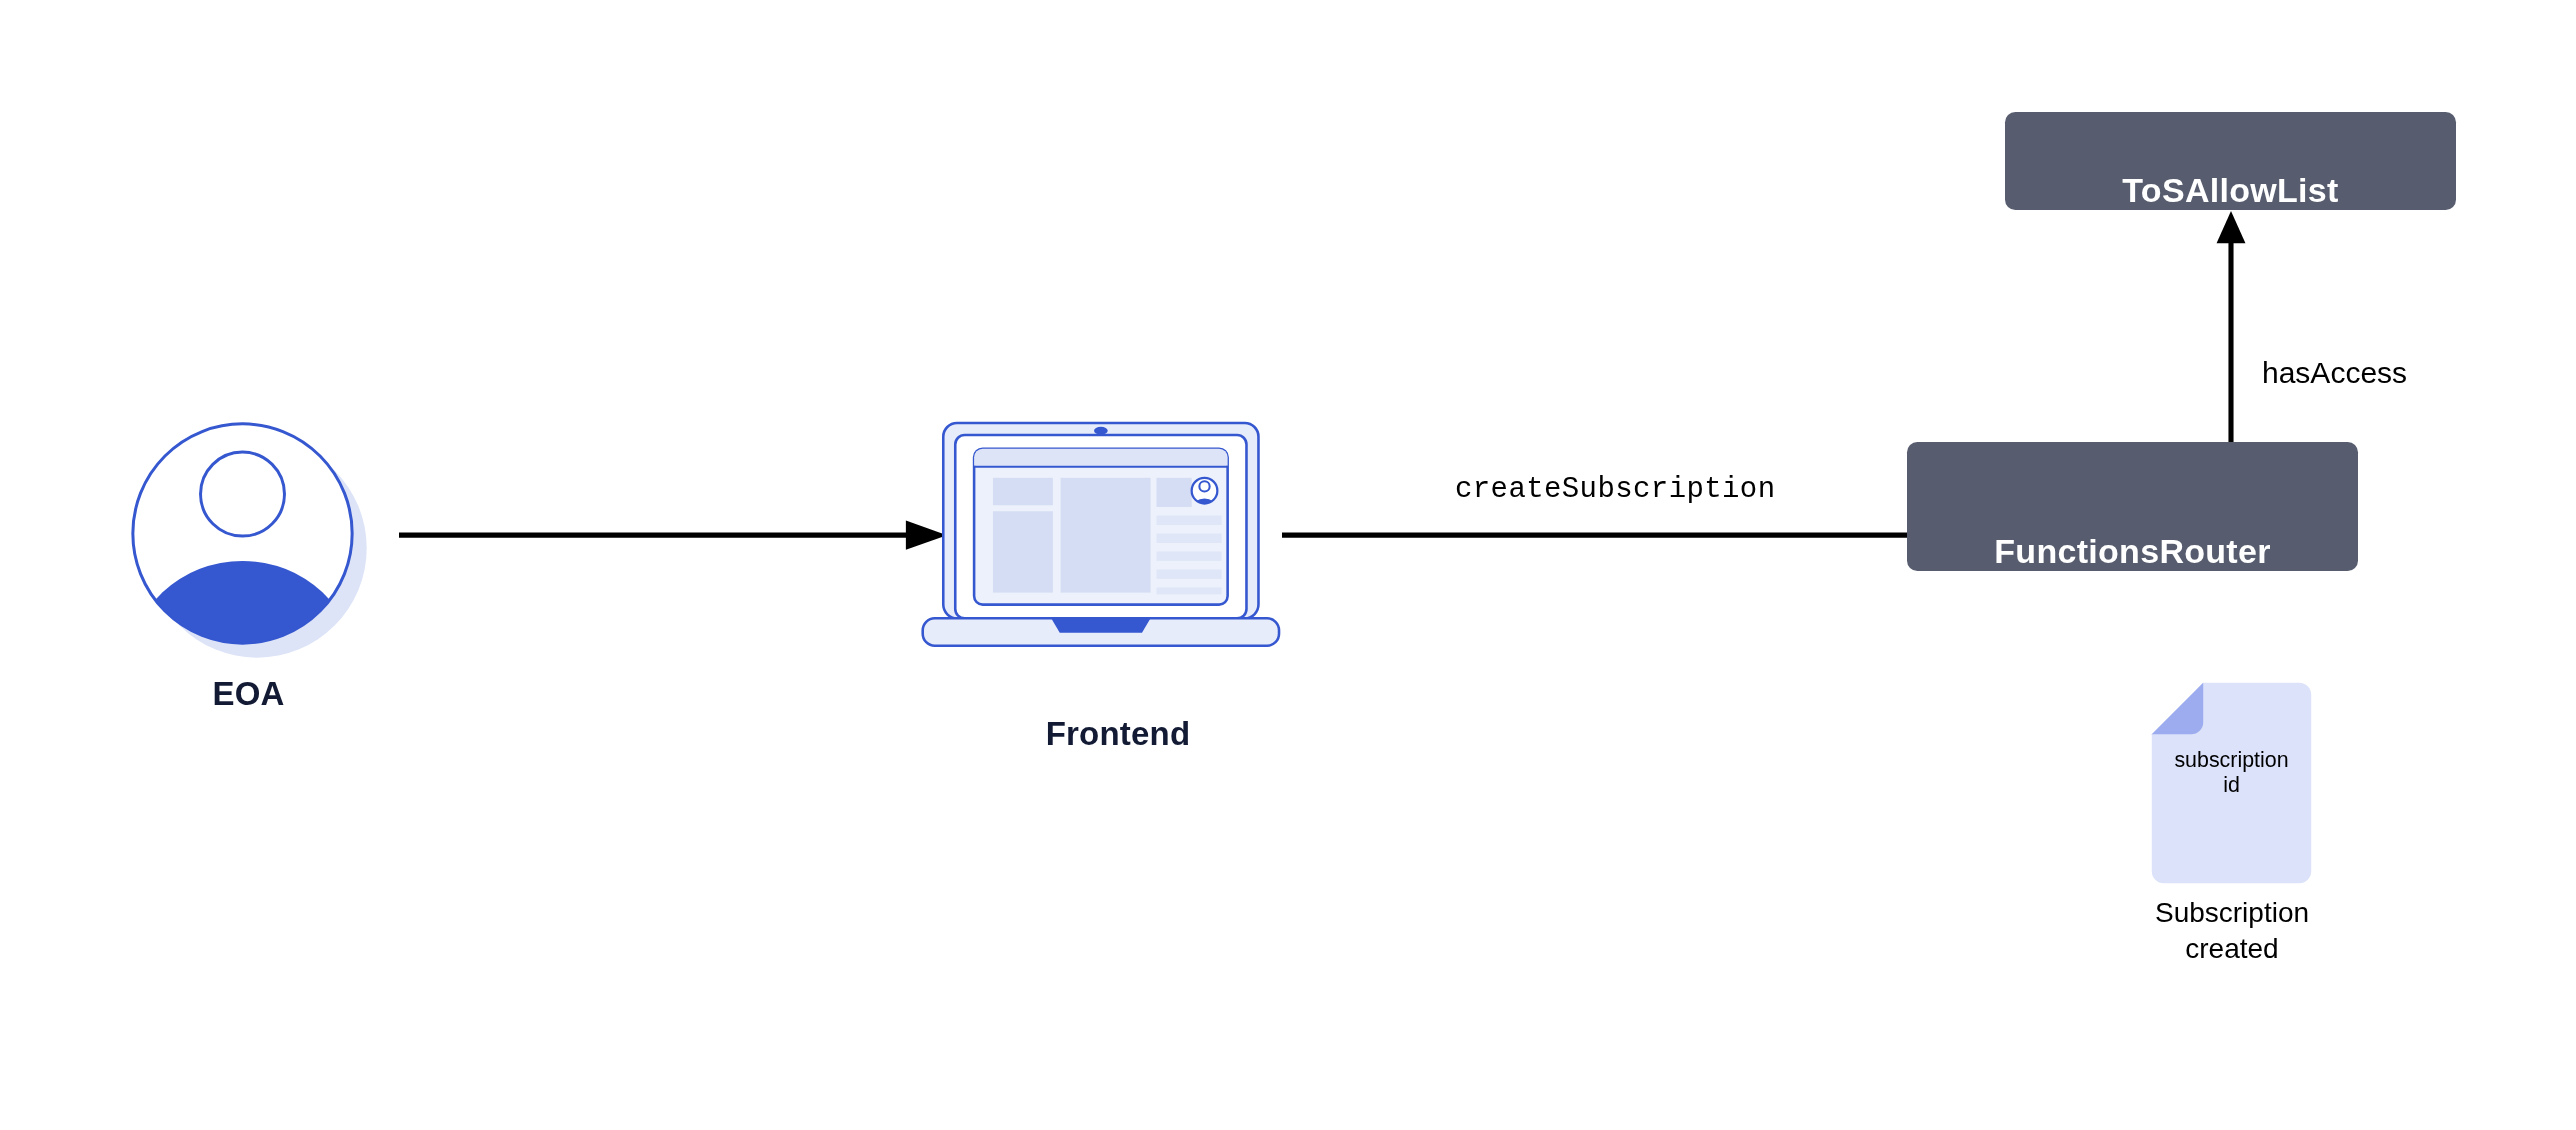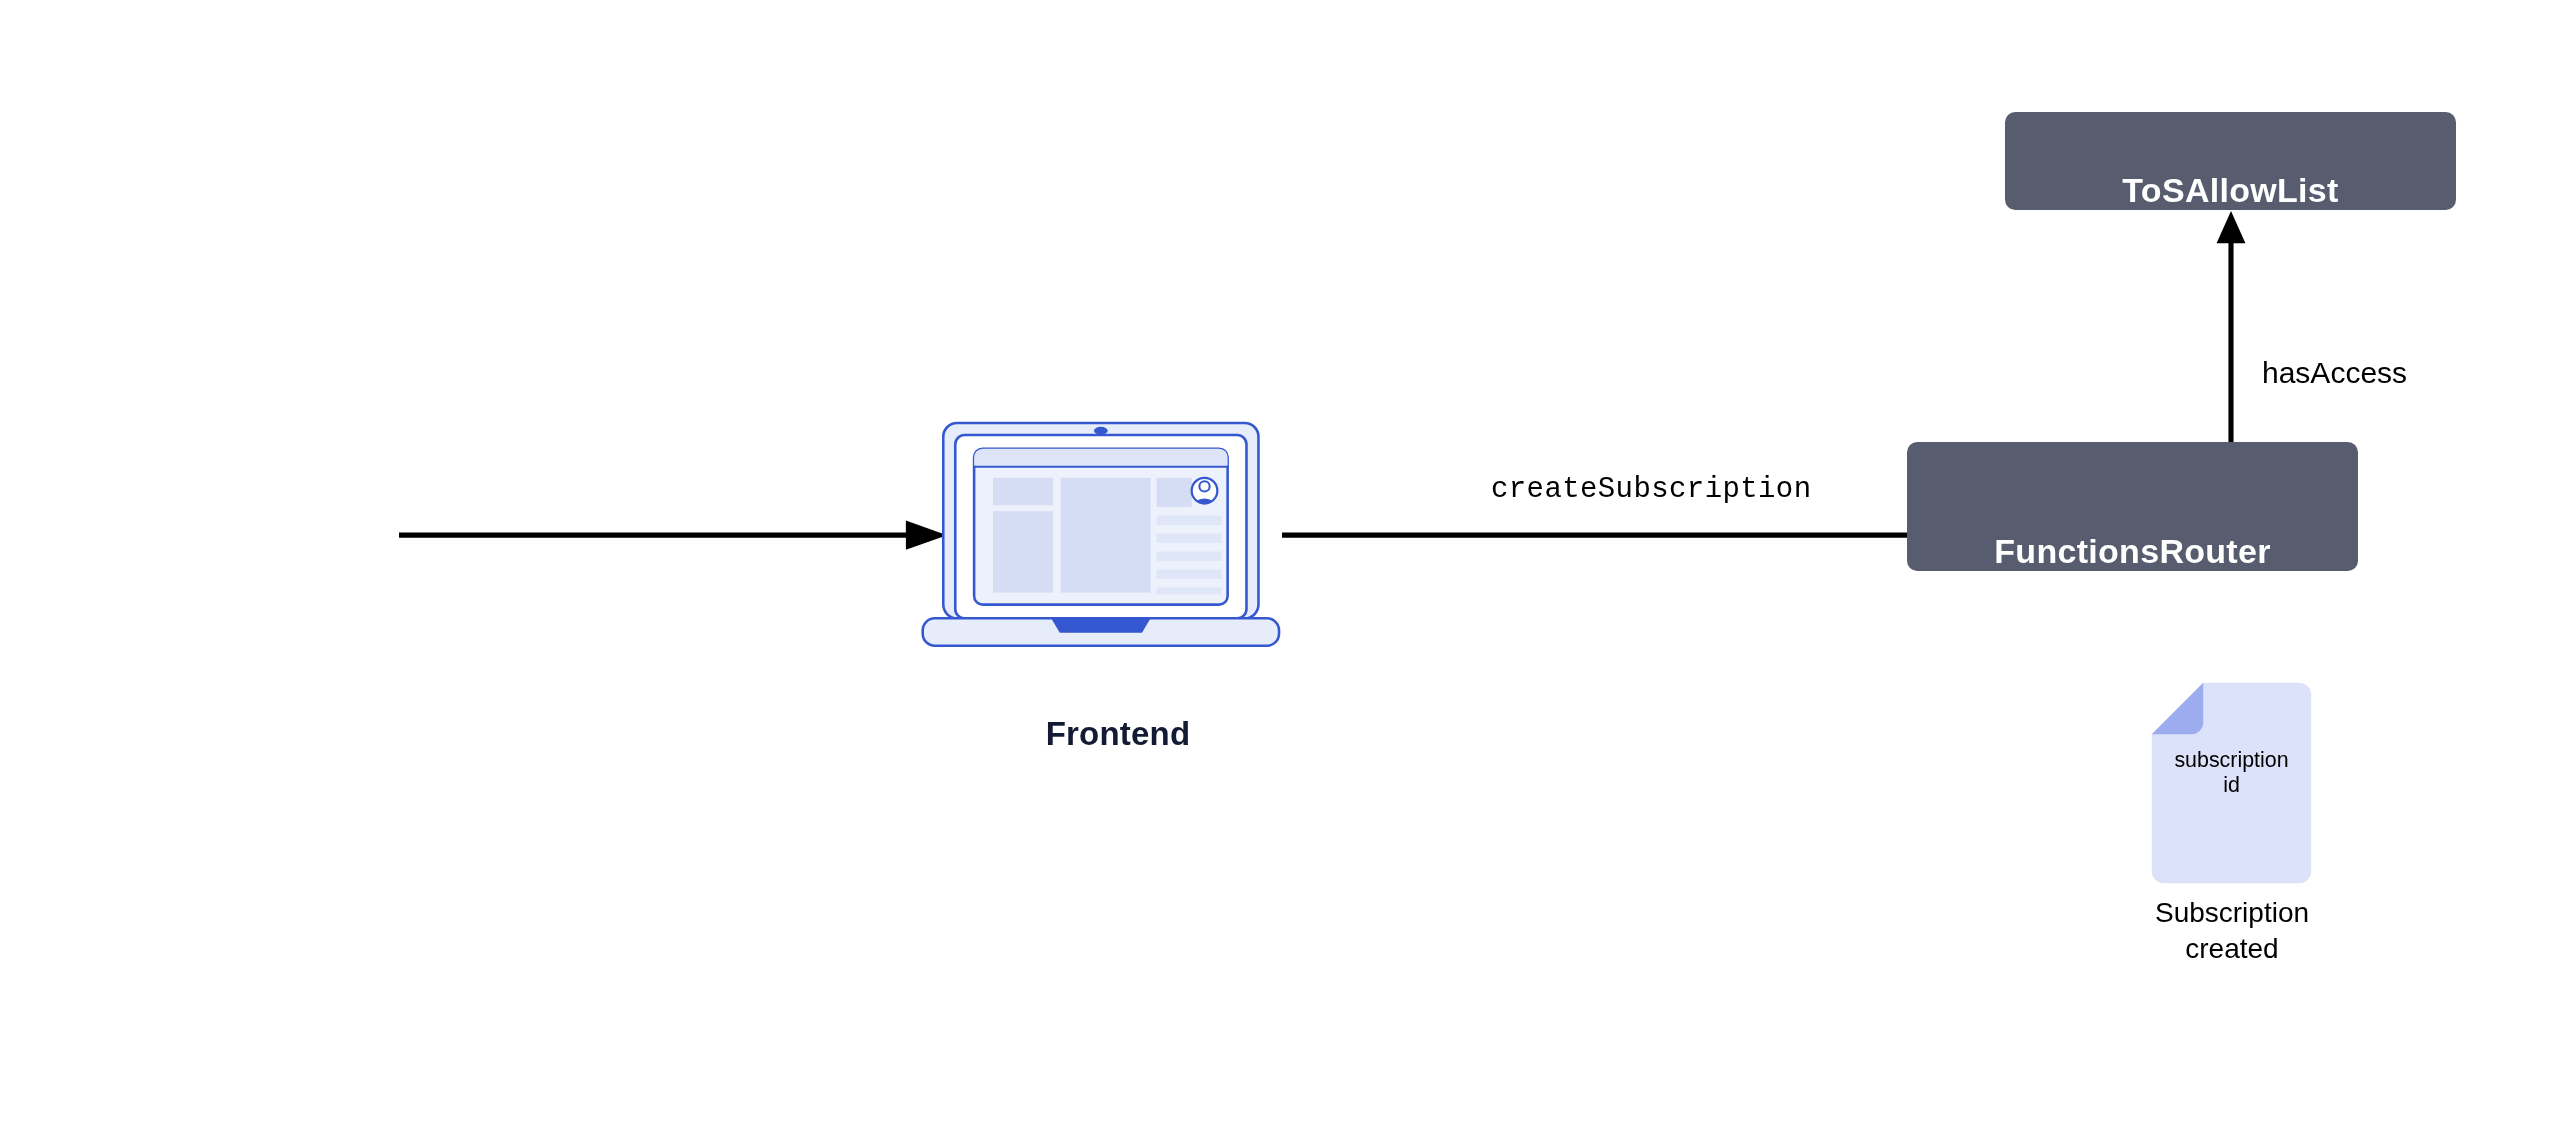--- a/index.html
+++ b/index.html
@@ -80,21 +80,20 @@
     position: absolute;
     color: #000000;
     white-space: nowrap;
   }
   #label-create-subscription {
     left: 1455px;
     top: 473px;
     font-family: "Liberation Mono", "DejaVu Sans Mono", monospace;
     font-size: 29px;
     letter-spacing: 0.4px;
-    margin-left: 36px;
   }
   #label-has-access {
     left: 2262px;
     top: 356px;
     font-size: 30px;
   }
 
   
   #doc-node { left: 2150px; top: 681px; width: 171px; height: 257px; }
   #doc-icon { position: relative; width: 163px; height: 204px; }
@@ -123,20 +122,42 @@
     line-height: 1.28;
     color: #000000;
     white-space: pre-line;
   }
 </style>
 </head>
 <body>
 
 <div id="canvas">
 
+  <div class="node" id="eoa-node">
+    <div id="eoa-icon">
+      <svg viewBox="0 0 300 300" xmlns="http://www.w3.org/2000/svg">
+        <defs>
+          <clipPath id="eoa-clip">
+            <circle cx="143" cy="143" r="128"></circle>
+          </clipPath>
+        </defs>
+
+        <circle cx="160" cy="160" r="128" fill="#dde4f7"></circle>
+
+        <circle cx="143" cy="143" r="128" fill="#ffffff" stroke="#3557cf" stroke-width="3.5"></circle>
+
+        <g clip-path="url(#eoa-clip)">
+          <ellipse cx="143" cy="300" rx="132" ry="125" fill="#3557cf"></ellipse>
+        </g>
+
+        <circle cx="143" cy="97" r="49" fill="#ffffff" stroke="#3557cf" stroke-width="3.5"></circle>
+      </svg>
+    </div>
+    <div class="actor-label">EOA</div>
+  </div>
 
   <div class="arrow" id="arrow-eoa-frontend">
     <svg viewBox="0 0 640 40" xmlns="http://www.w3.org/2000/svg">
       <line x1="0" y1="20" x2="594" y2="20" stroke="#000000" stroke-width="6"></line>
       <polygon points="592,3 640,20 592,37" fill="#000000"></polygon>
     </svg>
   </div>
 
   <div class="node" id="frontend-node">
     <div id="laptop-icon">

